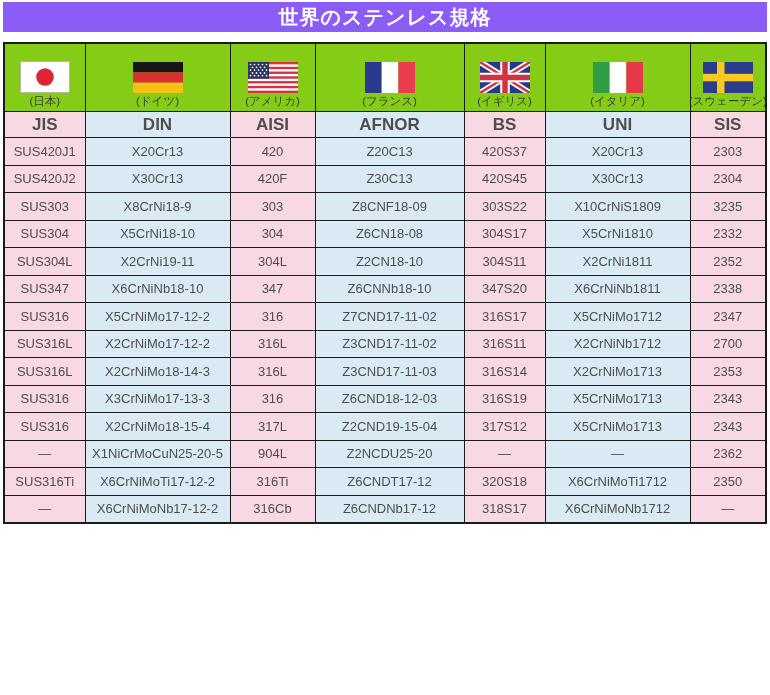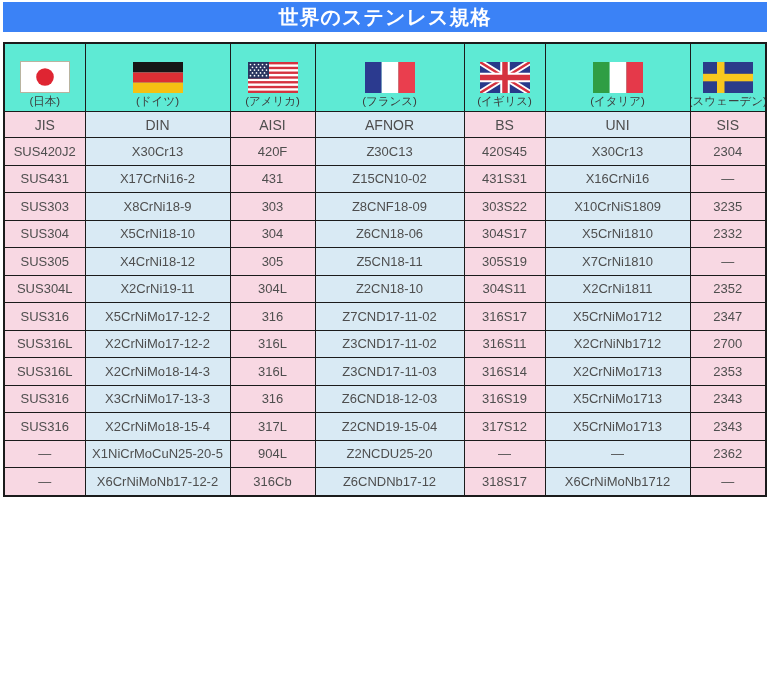--- a/index.html
+++ b/index.html
@@ -23,30 +23,30 @@
   table.std th, table.std td{
     border:1px solid #1b1b1b;
     text-align:center;vertical-align:middle;
     padding:0 2px;overflow:hidden;white-space:nowrap;
     color:#4e4e4e;
   }
   tr.flag-row th{height:62px;padding:2px 0 3px 0;}
   .flag-cell{display:flex;flex-direction:column;align-items:center;justify-content:flex-end;gap:2px;height:100%;}
   .flag-cell svg{display:block;}
   .flag-label{font-size:11.5px;font-weight:normal;color:#3c3c3c;line-height:13px;}
-  tr.std-row th{height:25px;font-size:14px;font-weight:normal;}
+  tr.std-row th{height:25px;font-size:17px;font-weight:bold;}
   tbody td{height:26.5px;font-size:13px;}
   .pink{background:#f8d8e3;}
   .blue{background:#d9eaf4;}
-  .cream{background:#5eead4;}
+  .cream{background:#84cc16;}
 </style>
 </head>
 <body>
 
-<div class="banner" style="background:#3b82f6">
+<div class="banner" style="background:#8b5cf6">
   <span>世界のステンレス規格</span>
 </div>
 
 <table class="std">
   <colgroup>
     <col style="width:81px">
       <col style="width:145px">
       <col style="width:85px">
     <col style="width:149px">
       <col style="width:81px">
@@ -179,74 +179,74 @@
       <th class="blue">DIN</th>
       <th class="pink">AISI</th>
       <th class="blue">AFNOR</th>
       <th class="pink">BS</th>
       <th class="blue">UNI</th>
       <th class="pink">SIS</th>
     </tr>
   </thead>
   <tbody id="table-body">
       <tr>
+        <td class="pink">SUS420J1</td>
+        <td class="blue">X20Cr13</td>
+        <td class="pink">420</td>
+        <td class="blue">Z20C13</td>
+        <td class="pink">420S37</td>
+        <td class="blue">X20Cr13</td>
+        <td class="pink">2303</td>
+      </tr>
+      <tr>
         <td class="pink">SUS420J2</td>
         <td class="blue">X30Cr13</td>
         <td class="pink">420F</td>
         <td class="blue">Z30C13</td>
         <td class="pink">420S45</td>
         <td class="blue">X30Cr13</td>
         <td class="pink">2304</td>
       </tr>
       <tr>
-        <td class="pink">SUS431</td>
-        <td class="blue">X17CrNi16-2</td>
-        <td class="pink">431</td>
-        <td class="blue">Z15CN10-02</td>
-        <td class="pink">431S31</td>
-        <td class="blue">X16CrNi16</td>
-        <td class="pink">―</td>
-      </tr>
-      <tr>
         <td class="pink">SUS303</td>
         <td class="blue">X8CrNi18-9</td>
         <td class="pink">303</td>
         <td class="blue">Z8CNF18-09</td>
         <td class="pink">303S22</td>
         <td class="blue">X10CrNiS1809</td>
         <td class="pink">3235</td>
       </tr>
       <tr>
         <td class="pink">SUS304</td>
         <td class="blue">X5CrNi18-10</td>
         <td class="pink">304</td>
-        <td class="blue">Z6CN18-06</td>
+        <td class="blue">Z6CN18-08</td>
         <td class="pink">304S17</td>
         <td class="blue">X5CrNi1810</td>
         <td class="pink">2332</td>
-      </tr>
-      <tr>
-        <td class="pink">SUS305</td>
-        <td class="blue">X4CrNi18-12</td>
-        <td class="pink">305</td>
-        <td class="blue">Z5CN18-11</td>
-        <td class="pink">305S19</td>
-        <td class="blue">X7CrNi1810</td>
-        <td class="pink">―</td>
       </tr>
       <tr>
         <td class="pink">SUS304L</td>
         <td class="blue">X2CrNi19-11</td>
         <td class="pink">304L</td>
         <td class="blue">Z2CN18-10</td>
         <td class="pink">304S11</td>
         <td class="blue">X2CrNi1811</td>
         <td class="pink">2352</td>
       </tr>
       <tr>
+        <td class="pink">SUS347</td>
+        <td class="blue">X6CrNiNb18-10</td>
+        <td class="pink">347</td>
+        <td class="blue">Z6CNNb18-10</td>
+        <td class="pink">347S20</td>
+        <td class="blue">X6CrNiNb1811</td>
+        <td class="pink">2338</td>
+      </tr>
+      <tr>
         <td class="pink">SUS316</td>
         <td class="blue">X5CrNiMo17-12-2</td>
         <td class="pink">316</td>
         <td class="blue">Z7CND17-11-02</td>
         <td class="pink">316S17</td>
         <td class="blue">X5CrNiMo1712</td>
         <td class="pink">2347</td>
       </tr>
       <tr>
         <td class="pink">SUS316L</td>
@@ -287,20 +287,29 @@
       <tr>
         <td class="pink">―</td>
         <td class="blue">X1NiCrMoCuN25-20-5</td>
         <td class="pink">904L</td>
         <td class="blue">Z2NCDU25-20</td>
         <td class="pink">―</td>
         <td class="blue">―</td>
         <td class="pink">2362</td>
       </tr>
       <tr>
+        <td class="pink">SUS316Ti</td>
+        <td class="blue">X6CrNiMoTi17-12-2</td>
+        <td class="pink">316Ti</td>
+        <td class="blue">Z6CNDT17-12</td>
+        <td class="pink">320S18</td>
+        <td class="blue">X6CrNiMoTi1712</td>
+        <td class="pink">2350</td>
+      </tr>
+      <tr>
         <td class="pink">―</td>
         <td class="blue">X6CrNiMoNb17-12-2</td>
         <td class="pink">316Cb</td>
         <td class="blue">Z6CNDNb17-12</td>
         <td class="pink">318S17</td>
         <td class="blue">X6CrNiMoNb1712</td>
         <td class="pink">―</td>
       </tr>
     </tbody>
 </table>

